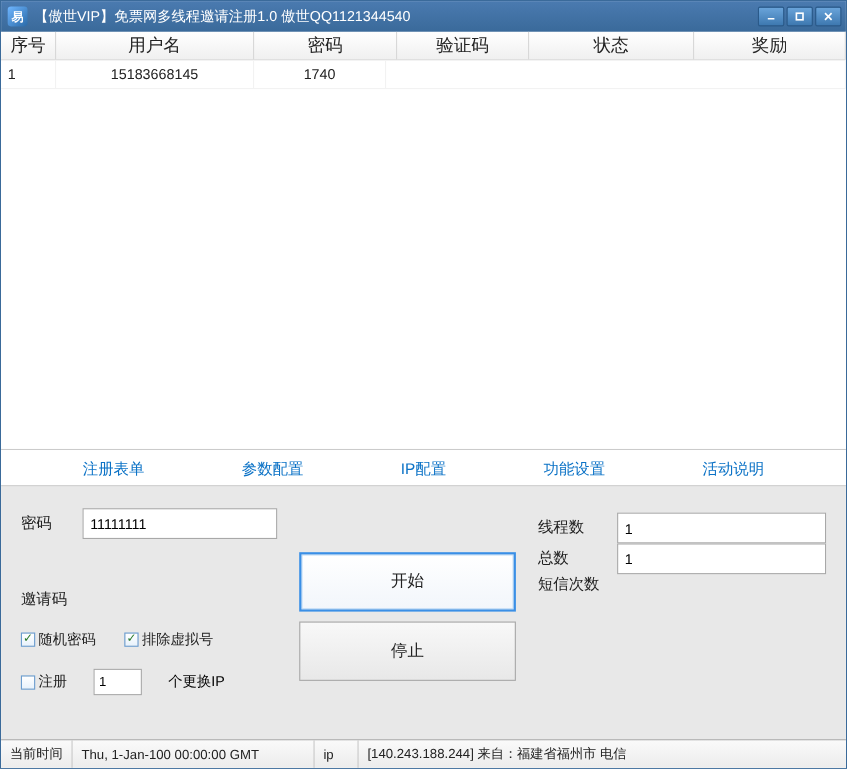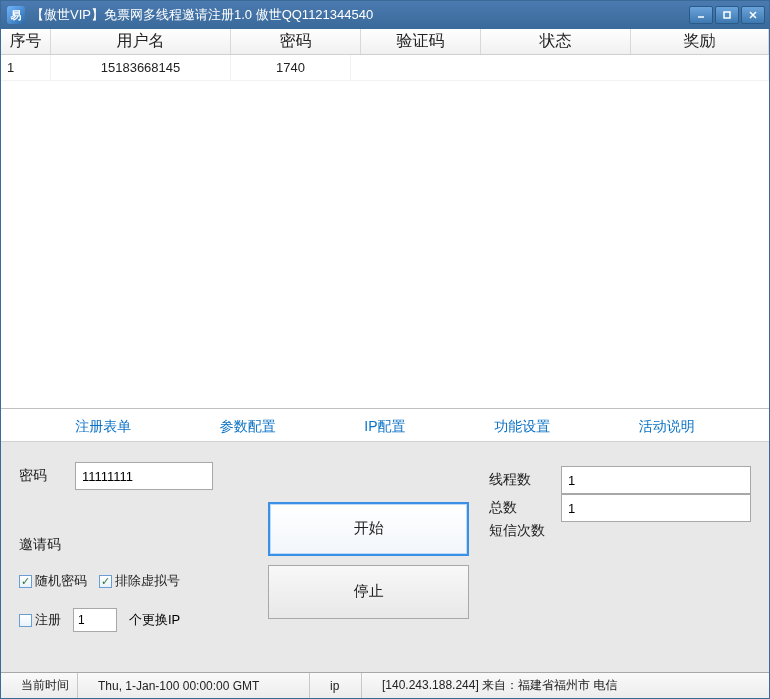--- a/index.html
+++ b/index.html
@@ -31,38 +31,38 @@
 .tab { color: #0b72c6; font-size: 14px; cursor: pointer; padding: 4px 8px; }
 
 .panel { flex: 1; background: #e8e8e8; padding: 20px 18px 14px; display: flex; gap: 20px; border-top: 1px solid #d0d0d0; }
 .col-left { width: 240px; display: flex; flex-direction: column; gap: 18px; }
 .col-mid { width: 210px; display: flex; flex-direction: column; gap: 9px; justify-content: center; }
 .col-right { flex: 1; display: flex; flex-direction: column; gap: 0; padding-top: 4px; }
 
 .field-row { display: flex; align-items: center; gap: 12px; }
 .lbl { font-size: 14px; color: #222; white-space: nowrap; min-width: 44px; }
 .txt { height: 28px; border: 1px solid #a8a8a8; background: #fff; padding: 0 6px; font-size: 13px; font-family: inherit; }
-.txt-sm { width: 138px; }
+.txt-sm { width: 177px; }
 .txt-r { flex: 1; }
 
-.check-row { display: flex; align-items: center; gap: 12px; }
+.check-row { display: flex; align-items: center; gap: 24px; }
 .chk { display: flex; align-items: center; gap: 3px; font-size: 13px; color: #222; cursor: pointer; }
 .chkbox { width: 13px; height: 13px; border: 1px solid #6b9dd0; background: linear-gradient(#fff,#e8f2fc); display: flex; align-items: center; justify-content: center; }
 .chkbox.on::after { content: "✓"; color: #2a7a2a; font-size: 11px; line-height: 1; }
 .numbox { width: 44px; height: 24px; border: 1px solid #a8a8a8; background: #fff; text-align: left; padding: 0 4px; font-size: 12px; }
 
 .bigbtn { height: 54px; border: 1px solid #8aa8d0; background: linear-gradient(to bottom,#ffffff,#f2f6fb); font-size: 15px; color: #222; cursor: pointer; font-family: inherit; }
 .bigbtn.primary { border: 2px solid #3a8fe6; box-shadow: 0 0 0 1px #bcd9f6 inset; }
 .bigbtn.secondary { border: 1px solid #a8a8a8; background: linear-gradient(to bottom,#f8f8f8,#e8e8e8); }
 
 .r-row { display: flex; align-items: center; gap: 12px; }
 .r-lbl { width: 60px; font-size: 14px; color: #222; }
 
 .statusbar { height: 26px; border-top: 1px solid #a8a8a8; background: linear-gradient(#fafafa,#ececec); display: flex; align-items: center; font-size: 12px; color: #222; }
-.sb-cell { padding: 0 8px; border-right: 1px solid #c8c8c8; height: 100%; display: flex; align-items: center; margin-left: 12px; }
+.sb-cell { padding: 0 8px; border-right: 1px solid #c8c8c8; height: 100%; display: flex; align-items: center; }
 .sb-cell:last-child { border-right: none; flex: 1; }
 </style>
 </head>
 <body>
 
 <div class="window">
 
   <div class="titlebar">
     <div class="appicon">易</div>
     <div class="title">【傲世VIP】免票网多线程邀请注册1.0 傲世QQ1121344540</div>
@@ -119,21 +119,21 @@
 
       <div class="col-left">
         <div class="field-row">
           <span class="lbl">密码</span>
           <input class="txt txt-sm" value="11111111" style="">
         </div>
         <div style="height:10px"></div>
         <div class="field-row">
           <span class="lbl">邀请码</span>
         </div>
-        <div class="check-row" style="gap:12px">
+        <div class="check-row" style="gap:26px">
           <label class="chk">
             <span class="chkbox on"></span>
             <span>随机密码</span>
           </label>
           <label class="chk">
             <span class="chkbox on"></span>
             <span>排除虚拟号</span>
           </label>
         </div>
         <div class="check-row">

